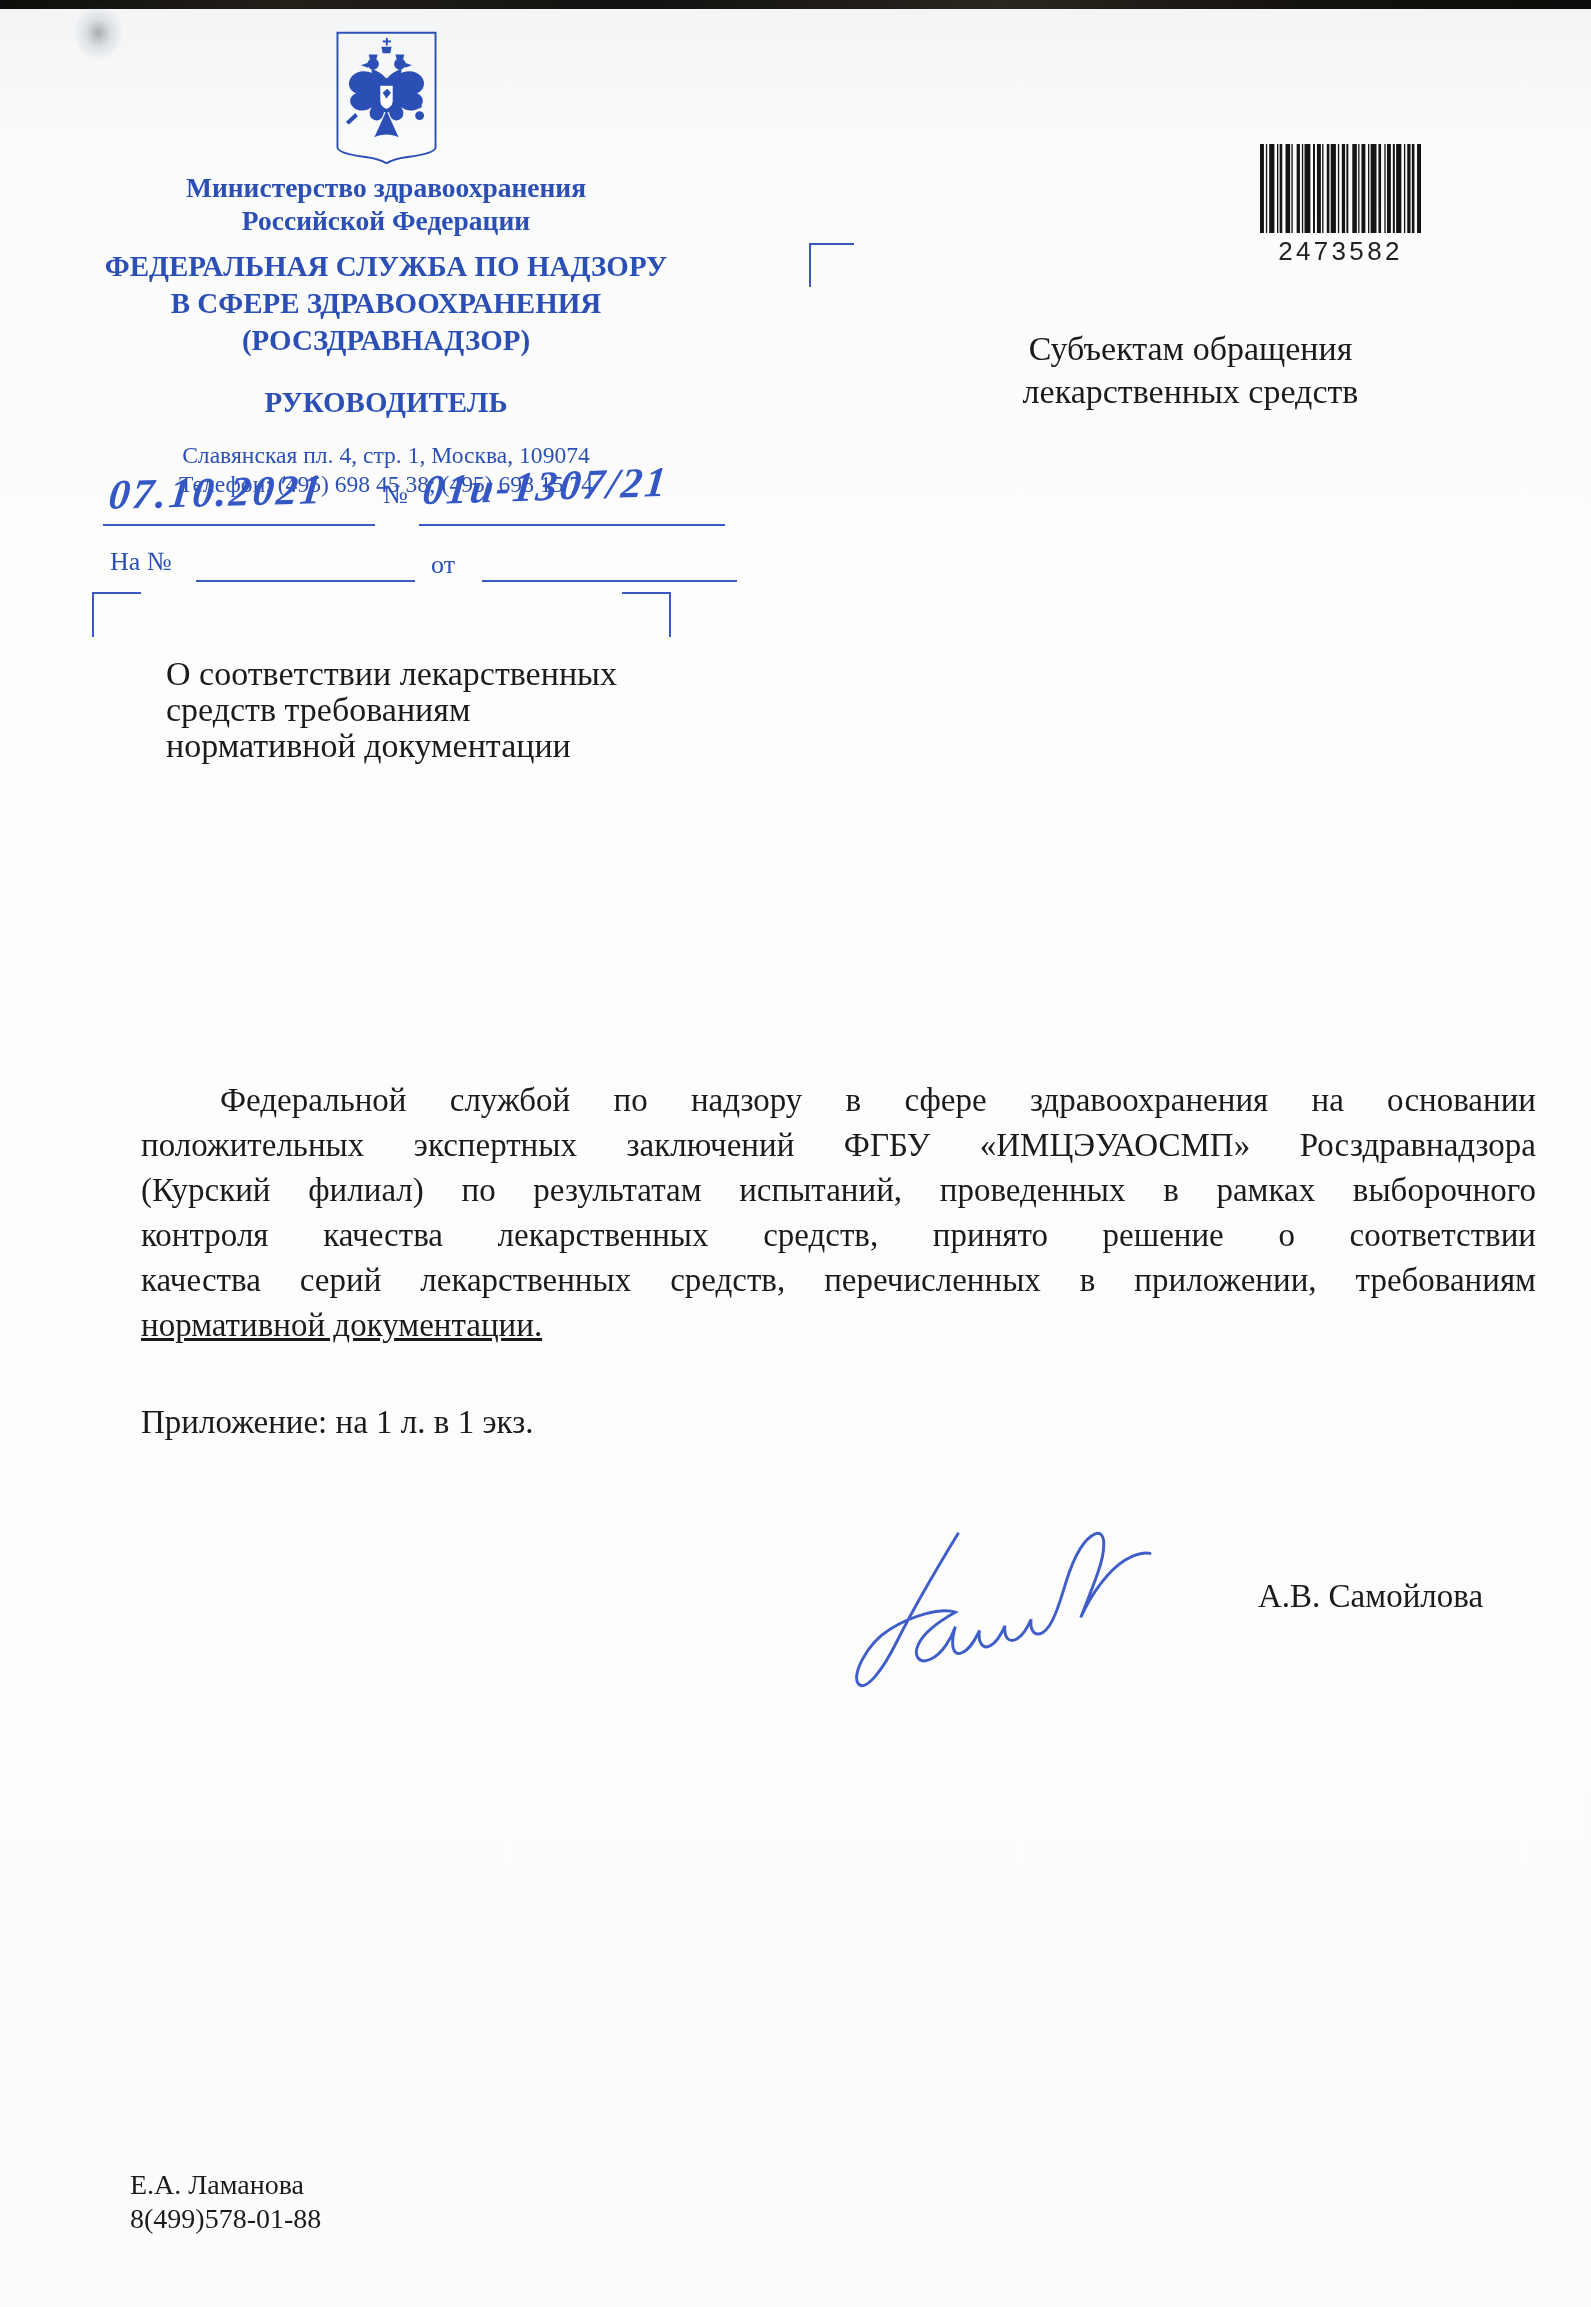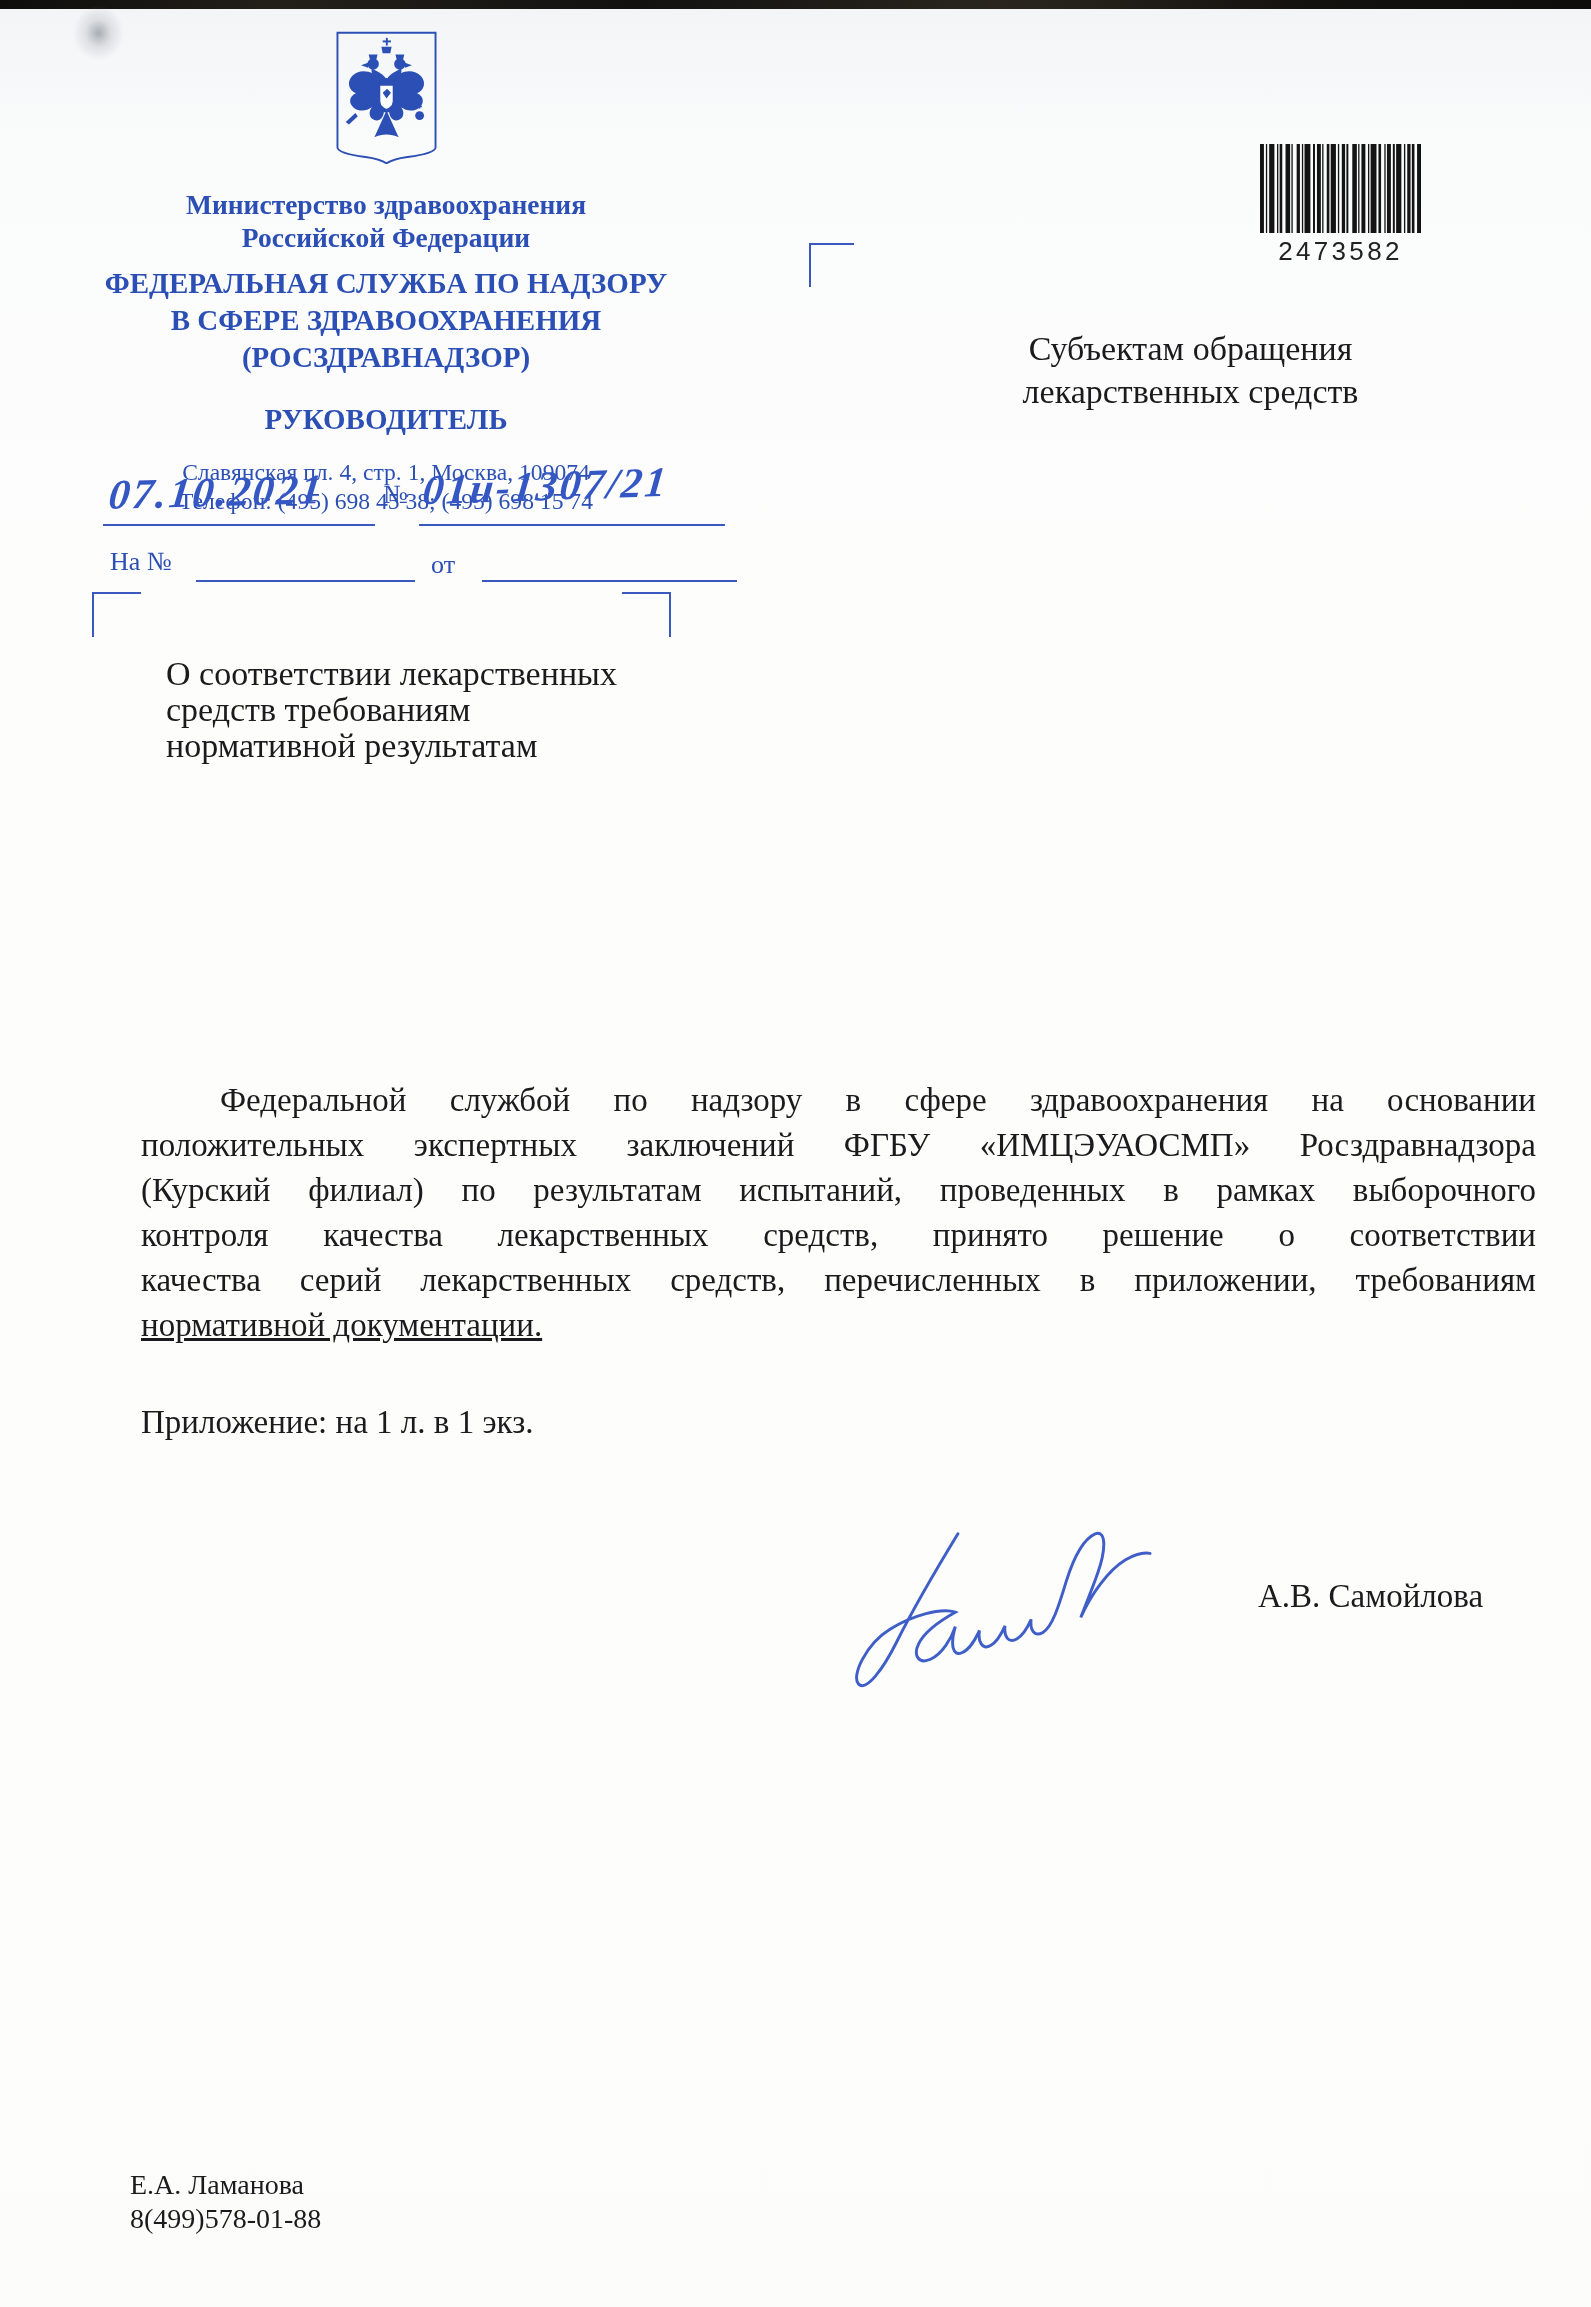--- a/index.html
+++ b/index.html
@@ -18,21 +18,21 @@
   }
   .smudge{
     position:absolute;left:73px;top:5.2px;width:51px;height:56px;border-radius:50%;
     background:radial-gradient(closest-side, rgba(96,102,112,.5), rgba(140,146,156,.22), rgba(200,204,210,0));
   }
   .letterhead{
     position:absolute;left:85px;top:29px;width:602px;text-align:center;
   }
   .emblem{display:block;margin:0 auto;}
   .blue{color:#2b4fb4;}
-  .ministry{font-size:27.5px;font-weight:bold;line-height:32px;margin-top:25px;}
+  .ministry{font-size:27.5px;font-weight:bold;line-height:32px;margin-top:8px;}
   .service{font-size:29px;font-weight:bold;line-height:37px;margin-top:10.5px;}
   .position{font-size:29px;font-weight:bold;margin-top:27.5px;}
   .addr{font-size:23.6px;line-height:29.4px;margin-top:22px;}
   .hand{
     position:absolute;color:#3557c4;
     font-family:"Liberation Serif", serif;font-style:italic;font-weight:bold;
     letter-spacing:2.6px;
   }
   .hand-date{left:109px;top:468px;font-size:42px;transform:rotate(-1.5deg) skewX(-8deg);}
   .hand-num{left:423px;top:462px;font-size:42px;transform:rotate(-2deg) skewX(-8deg);}
@@ -164,21 +164,21 @@
   </div>
 
   <div class="addressee">
     <div>Субъектам обращения</div>
     <div>лекарственных средств</div>
   </div>
 
   <div class="subject">
     <div>О соответствии лекарственных</div>
     <div>средств требованиям</div>
-    <div>нормативной результатам</div>
+    <div>нормативной документации</div>
   </div>
 
   <div class="body-block">
     <div class="body-line first">Федеральной службой по надзору в сфере здравоохранения на основании</div>
     <div class="body-line">положительных экспертных заключений ФГБУ «ИМЦЭУАОСМП» Росздравнадзора</div>
     <div class="body-line">(Курский филиал) по результатам испытаний, проведенных в рамках выборочного</div>
     <div class="body-line">контроля качества лекарственных средств, принято решение о соответствии</div>
     <div class="body-line">качества серий лекарственных средств, перечисленных в приложении, требованиям</div>
     <div class="body-line last">нормативной документации.</div>
   </div>

